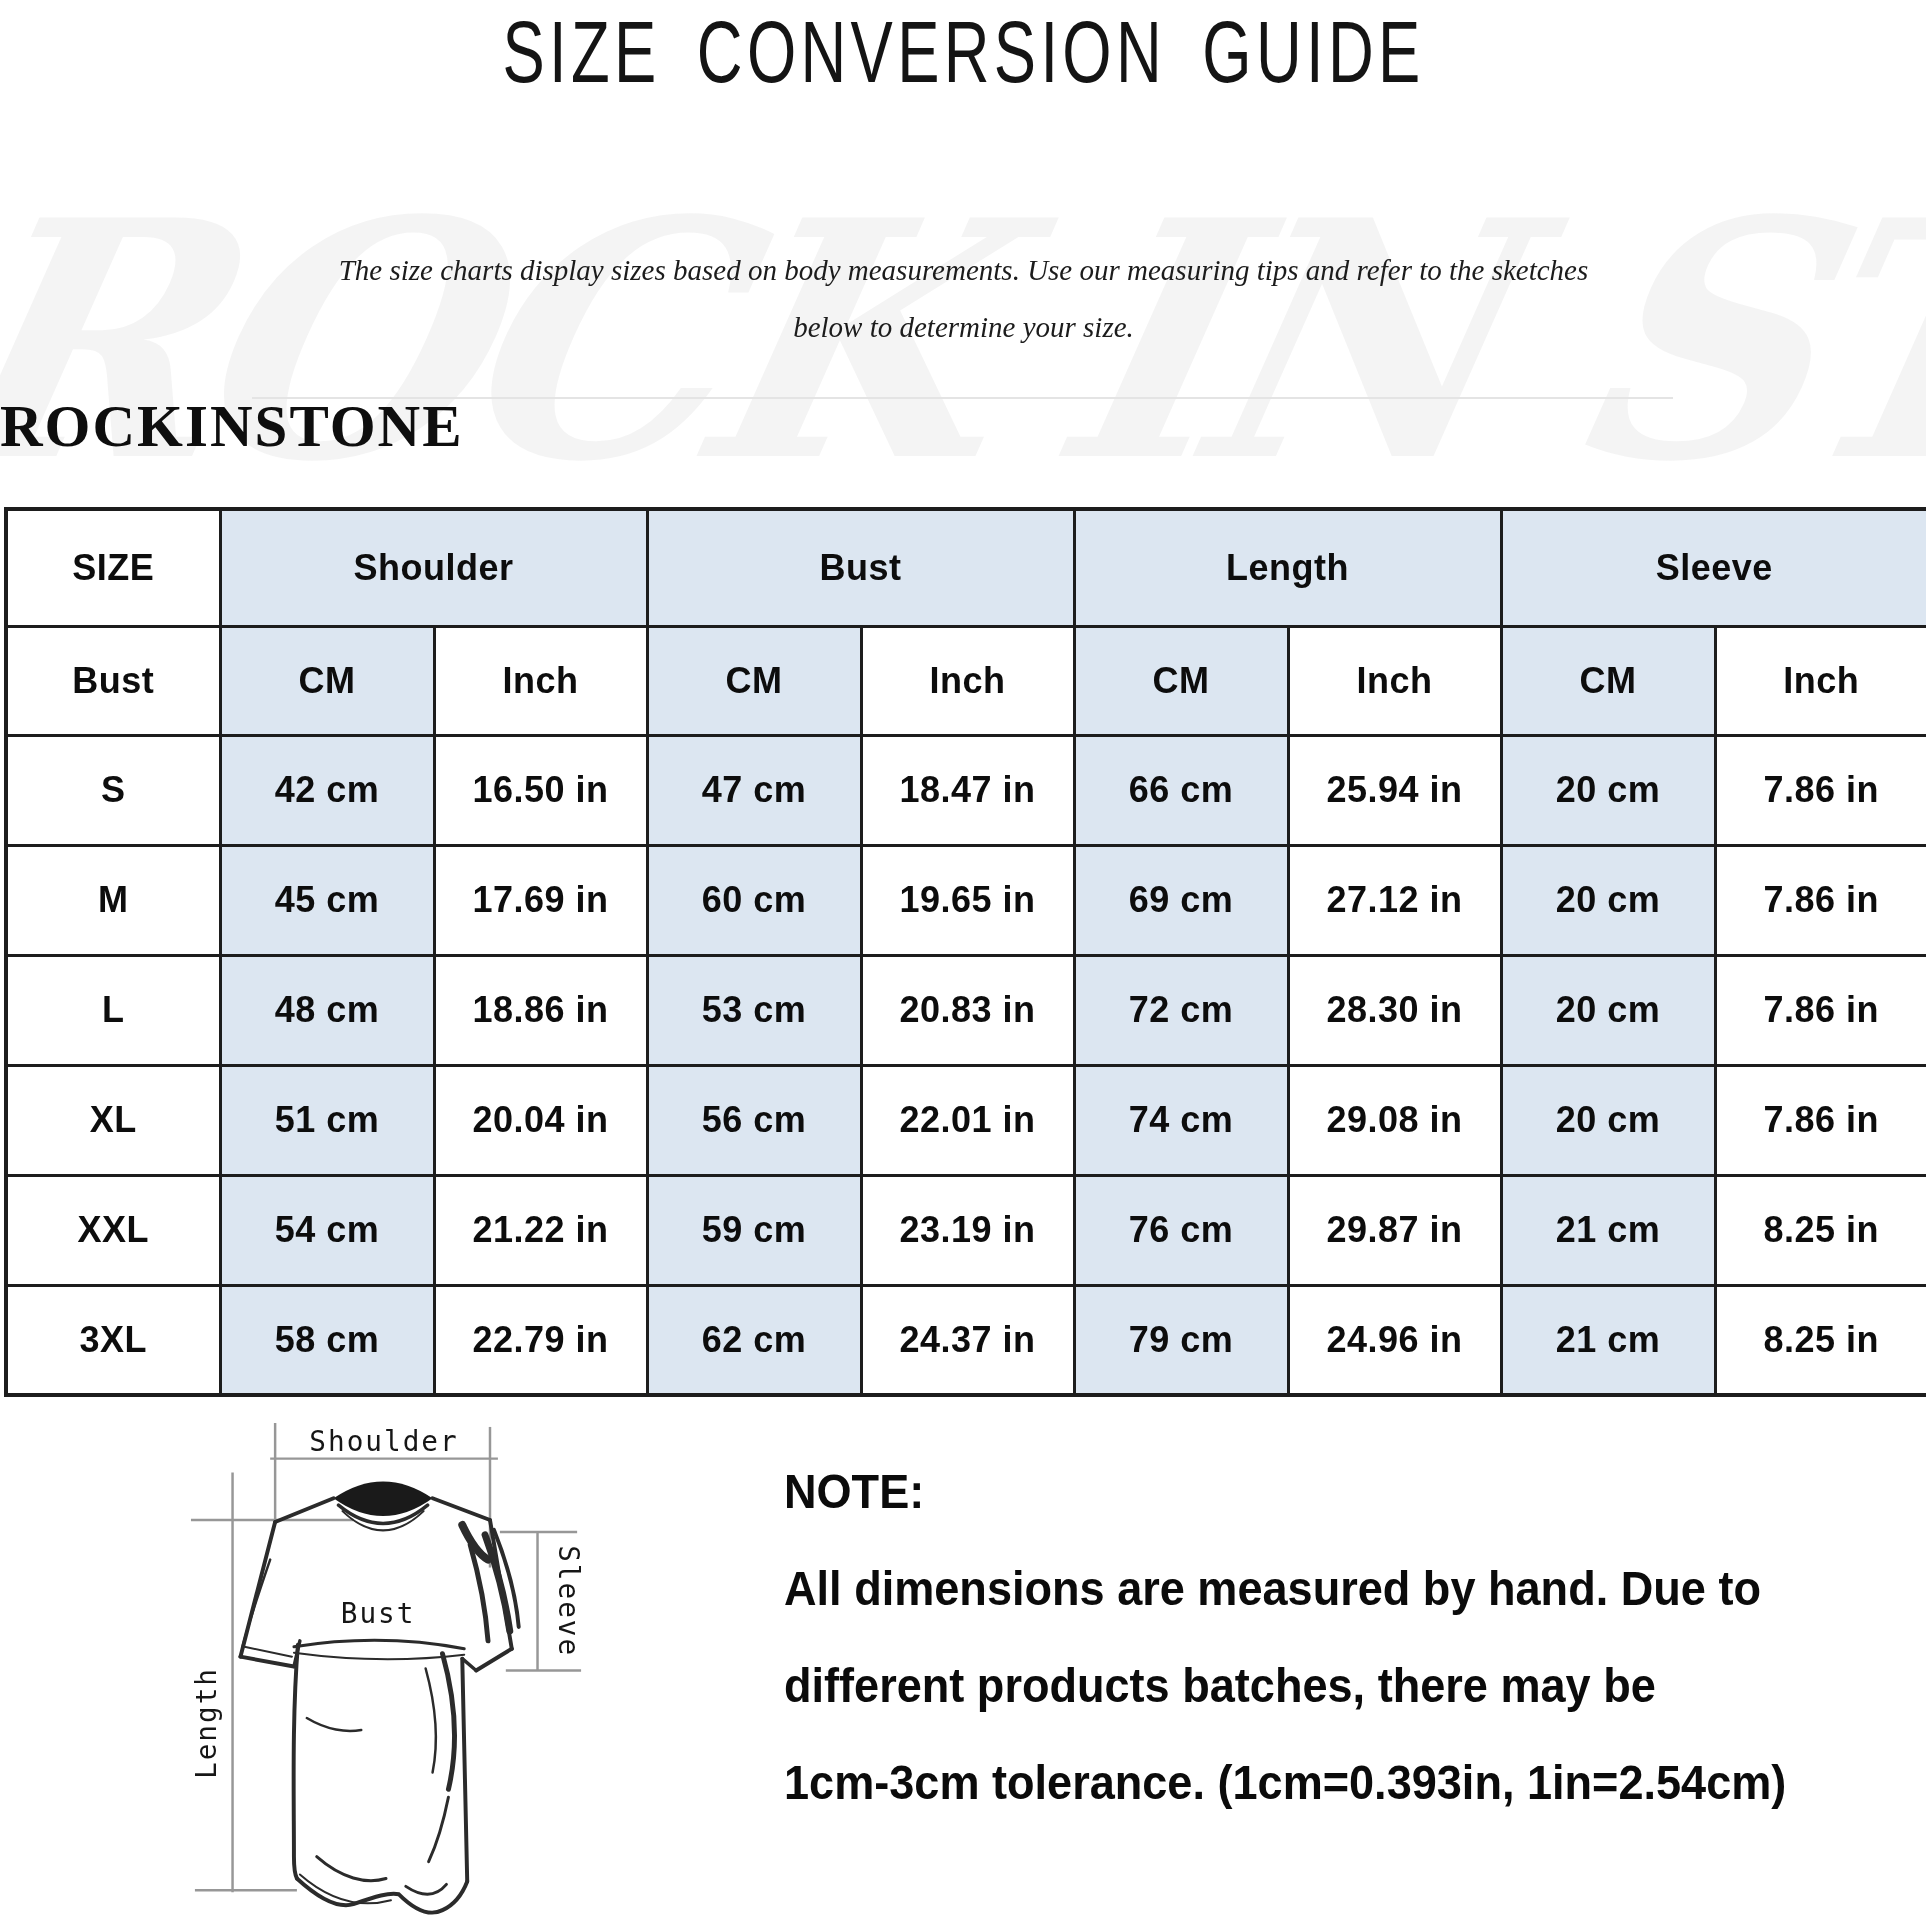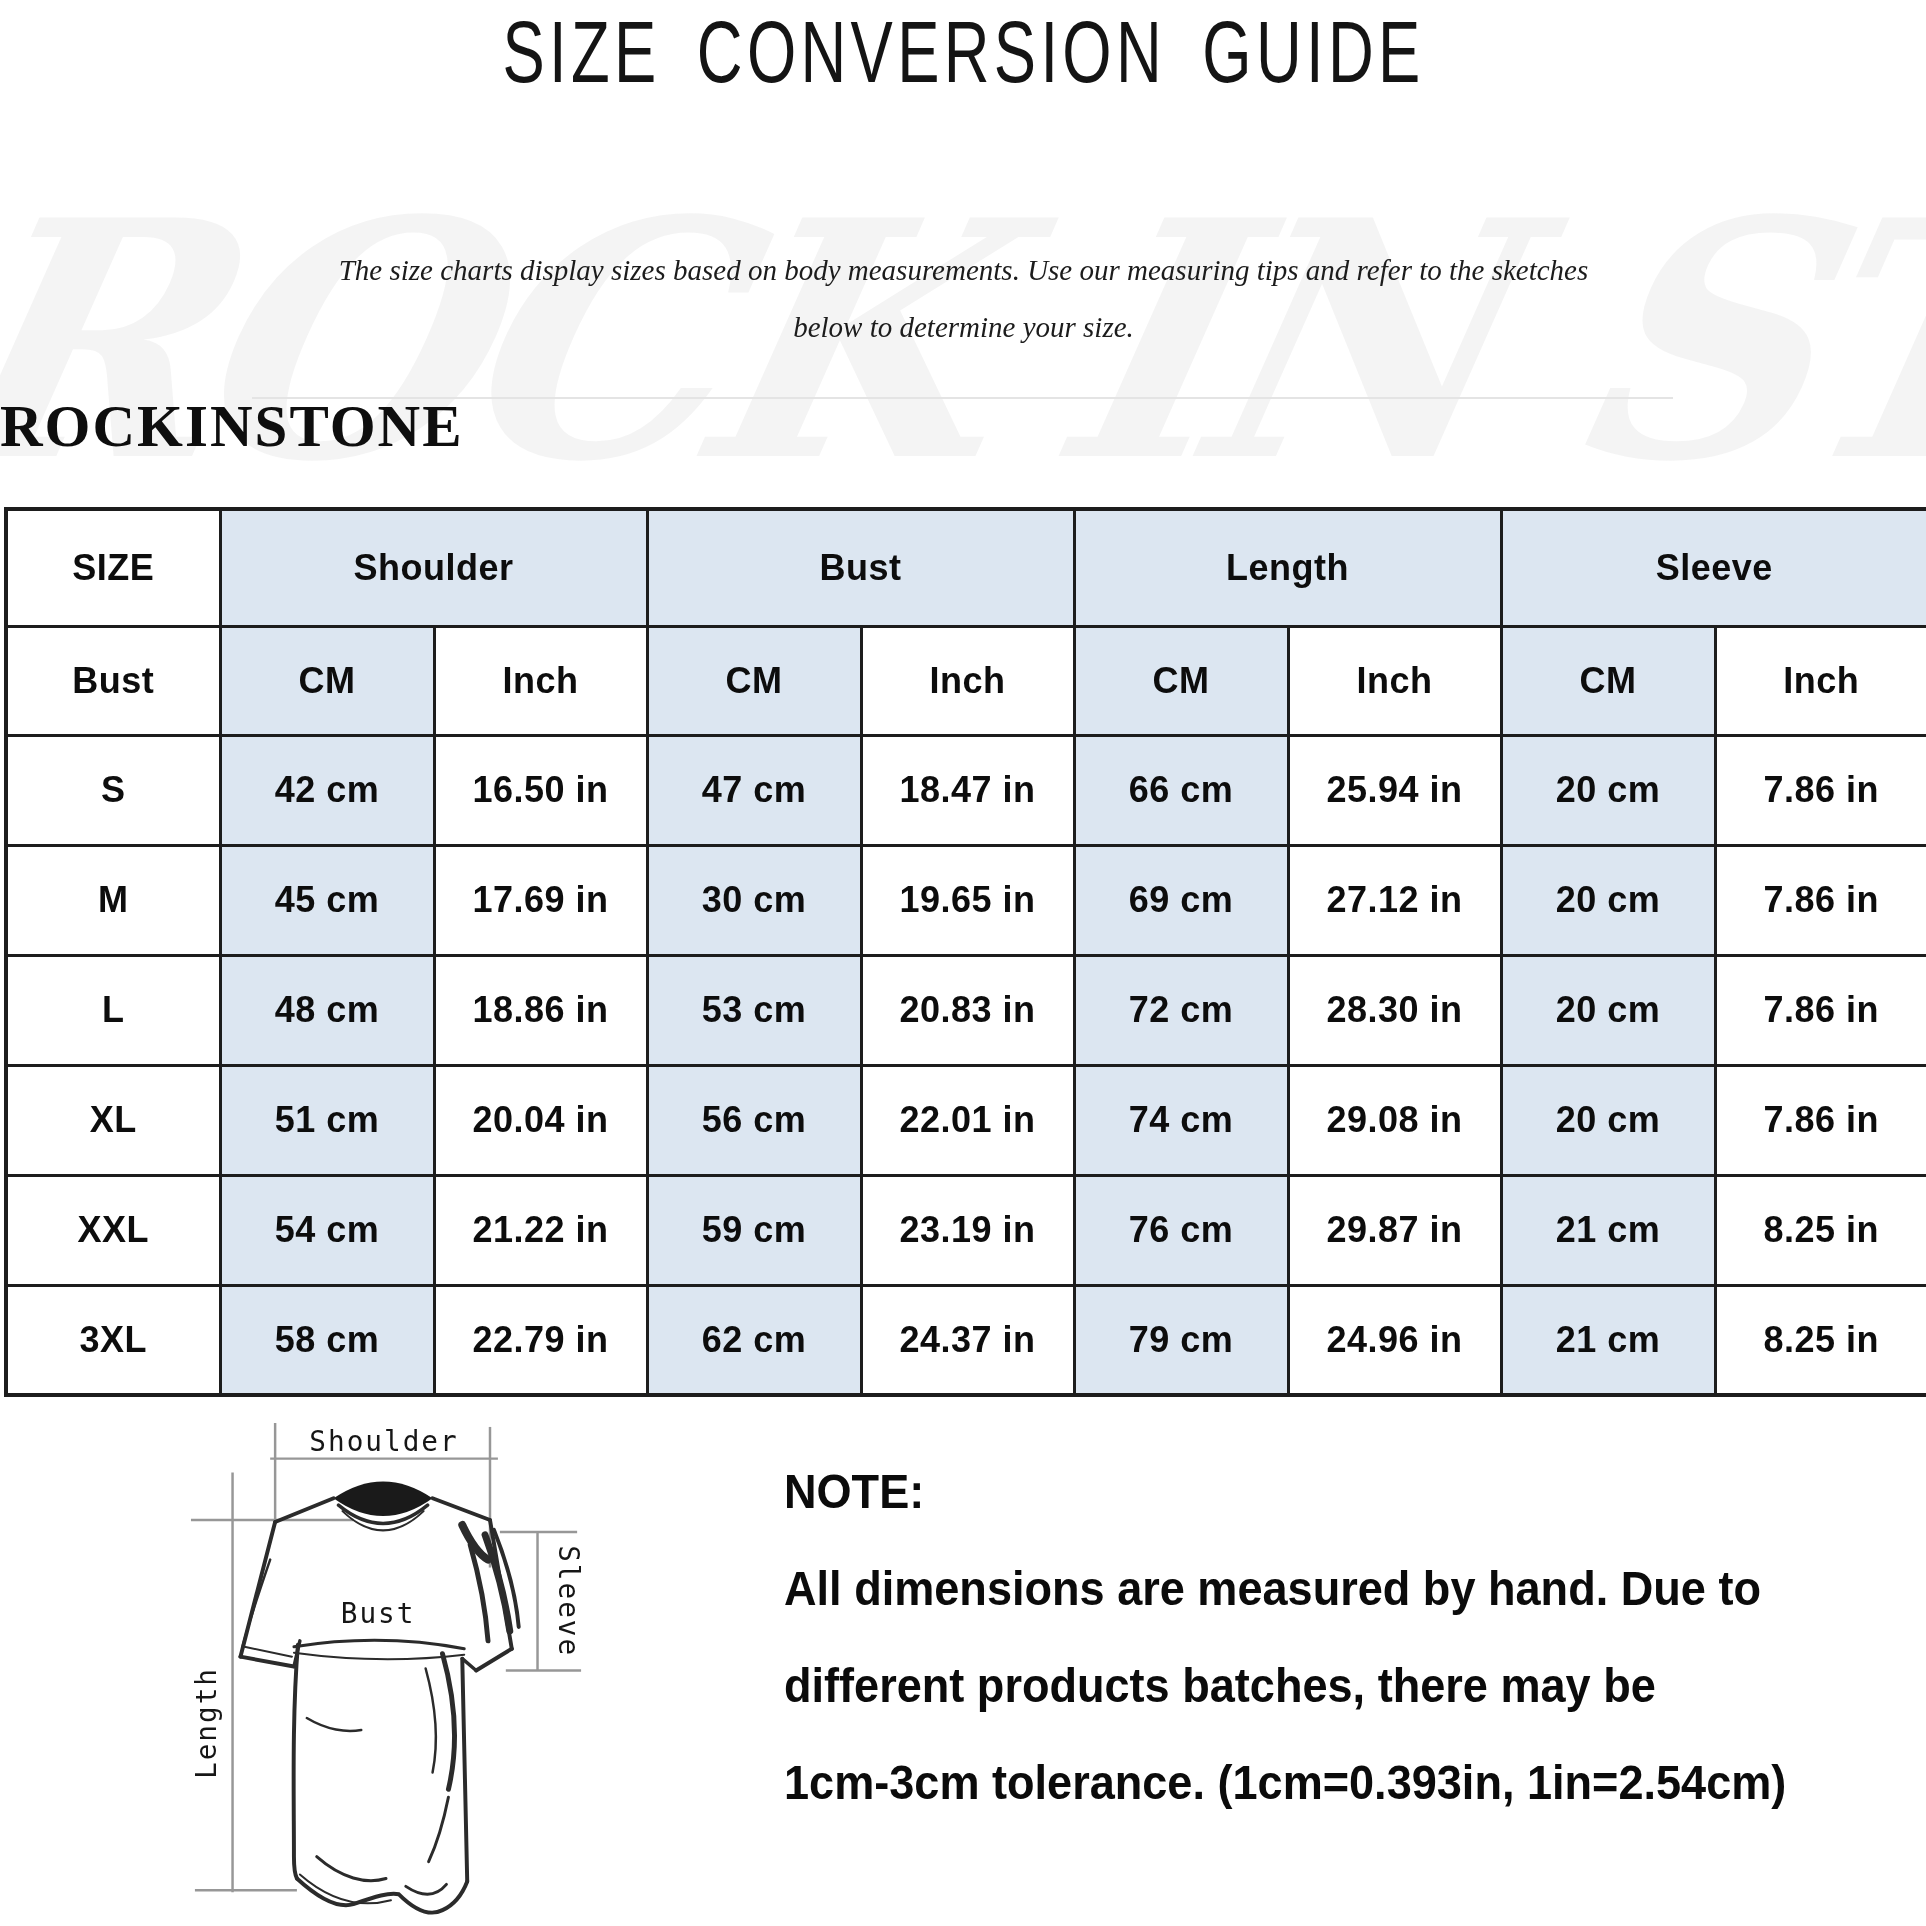--- a/index.html
+++ b/index.html
@@ -106,21 +106,21 @@
         <td>18.47 in</td>
         <td class="shade">66 cm</td>
         <td>25.94 in</td>
         <td class="shade">20 cm</td>
         <td>7.86 in</td>
       </tr>
       <tr class="data-row">
         <td>M</td>
         <td class="shade">45 cm</td>
         <td>17.69 in</td>
-        <td class="shade">30 cm</td>
+        <td class="shade">60 cm</td>
         <td>19.65 in</td>
         <td class="shade">69 cm</td>
         <td>27.12 in</td>
         <td class="shade">20 cm</td>
         <td>7.86 in</td>
       </tr>
       <tr class="data-row">
         <td>L</td>
         <td class="shade">48 cm</td>
         <td>18.86 in</td>

